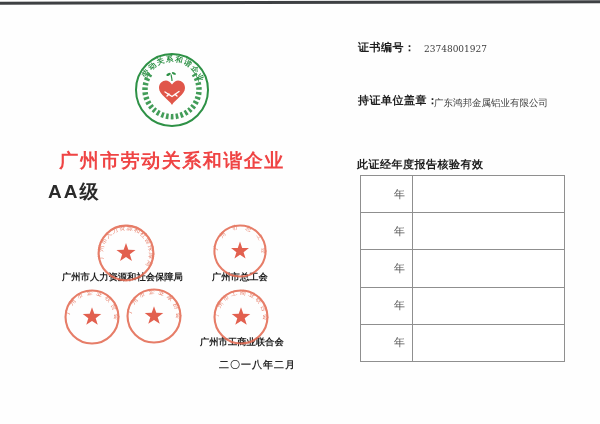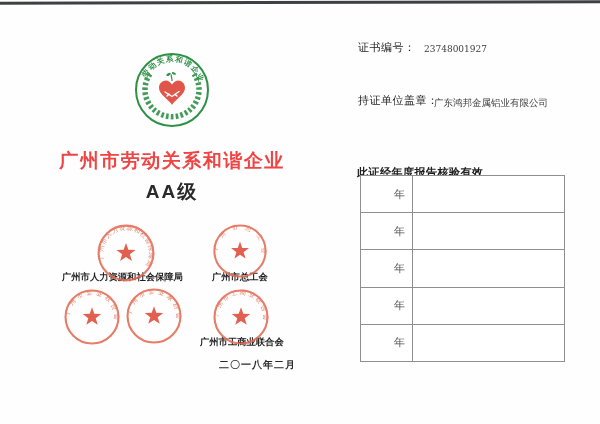--- a/index.html
+++ b/index.html
@@ -4,32 +4,32 @@
 <style>
   html,body{margin:0;padding:0;}
   body{width:600px;height:424px;background:#ffffff;overflow:hidden;
        font-family:"Liberation Sans",sans-serif;}
   .page{position:relative;width:600px;height:424px;background:#fefefe;}
   .abs{position:absolute;}
   .scanline{top:1px;left:-2px;width:606px;height:3px;background:#3e4043;
             transform:rotate(-0.15deg);}
   .title{left:48px;top:148px;width:248px;text-align:center;font-size:19px;
          font-weight:700;letter-spacing:1.5px;color:#ef4444;white-space:nowrap;}
-  .grade{left:48px;top:179px;width:248px;text-align:center;font-size:19px;
+  .grade{left:48px;top:179px;width:248px;font-size:19px;
          font-weight:700;letter-spacing:2px;color:#2a2a2a;}
   .seal-label{font-size:9.3px;font-weight:700;color:#1e1e1e;white-space:nowrap;
               z-index:1;}
   .seal{z-index:2;opacity:.87;}
   .date{left:48px;top:358px;width:248px;text-align:right;font-size:10px;
         font-weight:700;letter-spacing:1px;color:#2a2a2a;}
-  .r-label{font-size:11px;font-weight:400;letter-spacing:0.5px;color:#1e1e1e;
+  .r-label{font-size:11px;font-weight:700;letter-spacing:0.5px;color:#1e1e1e;
            white-space:nowrap;}
   .r-serif{font-family:"DejaVu Serif",serif;color:#3c3c3c;white-space:nowrap;}
   .note{left:357px;top:157px;font-size:11px;font-weight:700;letter-spacing:0.5px;
-        color:#1e1e1e;white-space:nowrap;margin-top:8px;}
+        color:#1e1e1e;white-space:nowrap;}
   .vtable{left:360px;top:175px;width:205px;height:187px;
           border:1px solid #8f8f8f;display:flex;flex-direction:column;
           box-sizing:border-box;background:#fff;}
   .vrow{flex:1;display:flex;border-bottom:1px solid #8f8f8f;}
   .vrow:last-child{border-bottom:none;}
   .ycell{width:52px;border-right:1px solid #8f8f8f;display:flex;
          align-items:center;justify-content:flex-end;padding-right:7px;
          box-sizing:border-box;font-family:"DejaVu Serif",serif;
          font-size:11px;color:#555;}
   .fcell{flex:1;}

